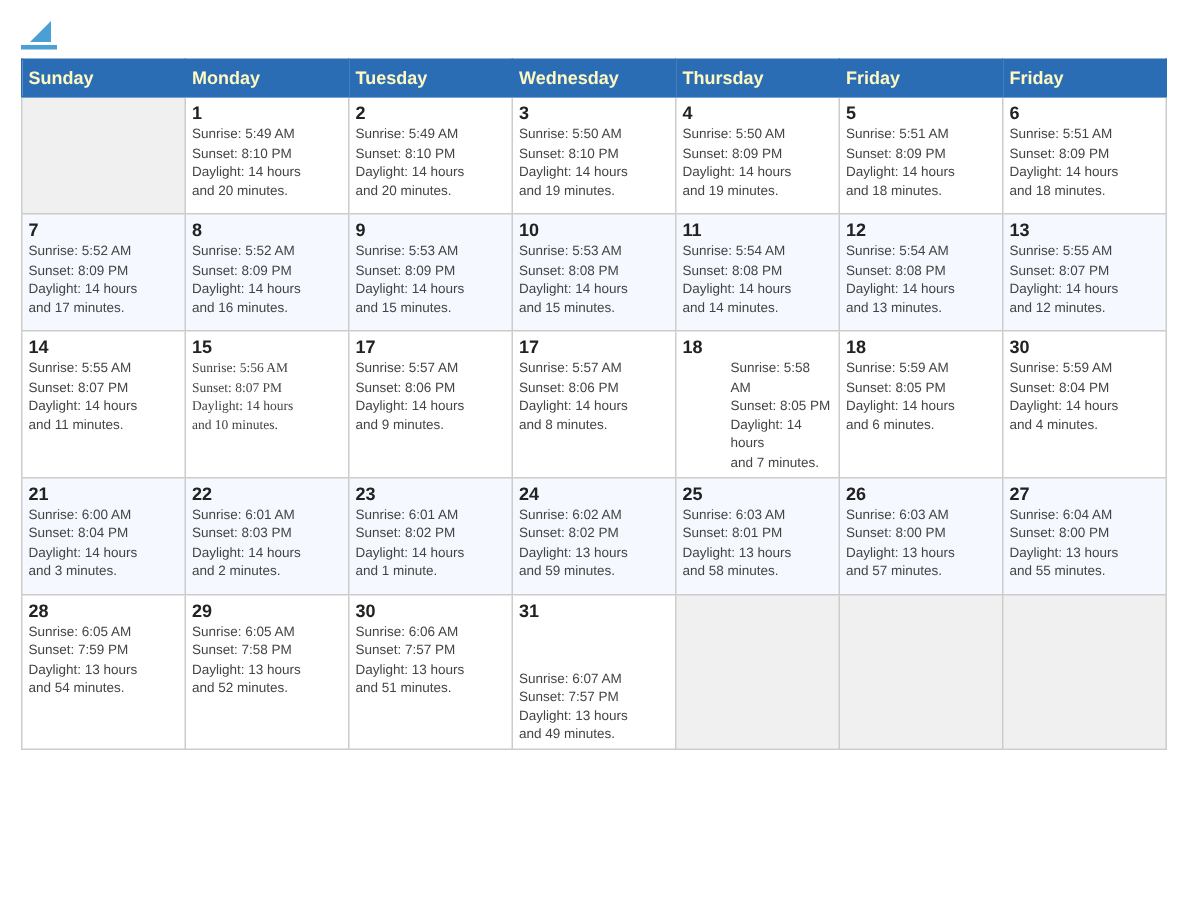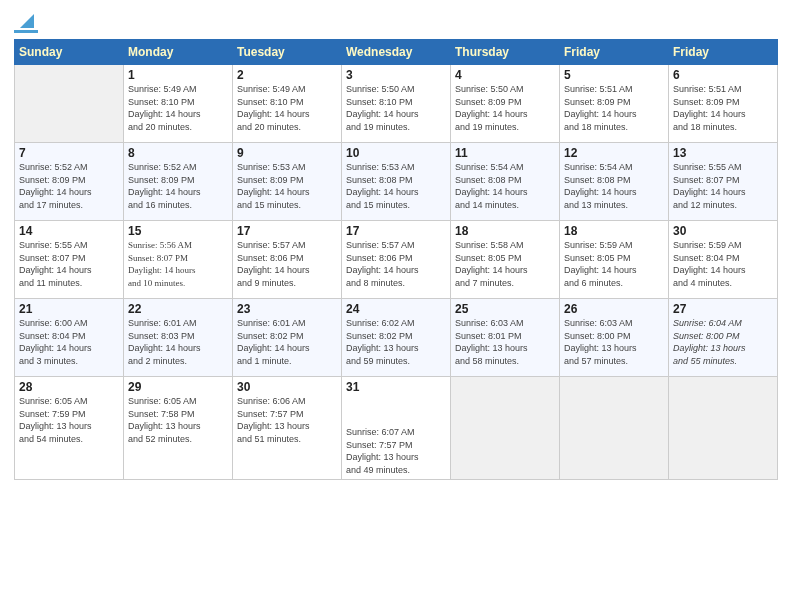--- a/index.html
+++ b/index.html
@@ -262,21 +262,21 @@
           </td>
           <td>
             <span class="day-number">17</span>
             <div class="day-info" style="white-space: pre-line;">Sunrise: 5:57 AM
 Sunset: 8:06 PM
 Daylight: 14 hours
 and 8 minutes.</div>
           </td>
           <td>
             <span class="day-number">18</span>
-            <div class="day-info" style="white-space: pre-line;">Sunrise: 5:58 AM
+            <div class="day-info" style="white-space: pre-line; margin-left: 32px;">Sunrise: 5:58 AM
 Sunset: 8:05 PM
 Daylight: 14 hours
 and 7 minutes.</div>
           </td>
           <td>
             <span class="day-number">18</span>
             <div class="day-info" style="white-space: pre-line;">Sunrise: 5:59 AM
 Sunset: 8:05 PM
 Daylight: 14 hours
 and 6 minutes.</div>
@@ -327,21 +327,21 @@
           </td>
           <td>
             <span class="day-number">26</span>
             <div class="day-info" style="white-space: pre-line;">Sunrise: 6:03 AM
 Sunset: 8:00 PM
 Daylight: 13 hours
 and 57 minutes.</div>
           </td>
           <td>
             <span class="day-number">27</span>
-            <div class="day-info" style="white-space: pre-line; font-style: italic;">Sunrise: 6:04 AM
+            <div class="day-info" style="white-space: pre-line;">Sunrise: 6:04 AM
 Sunset: 8:00 PM
 Daylight: 13 hours
 and 55 minutes.</div>
           </td>
         </tr>
         <tr>
           <td>
             <span class="day-number">28</span>
             <div class="day-info" style="white-space: pre-line;">Sunrise: 6:05 AM
 Sunset: 7:59 PM

